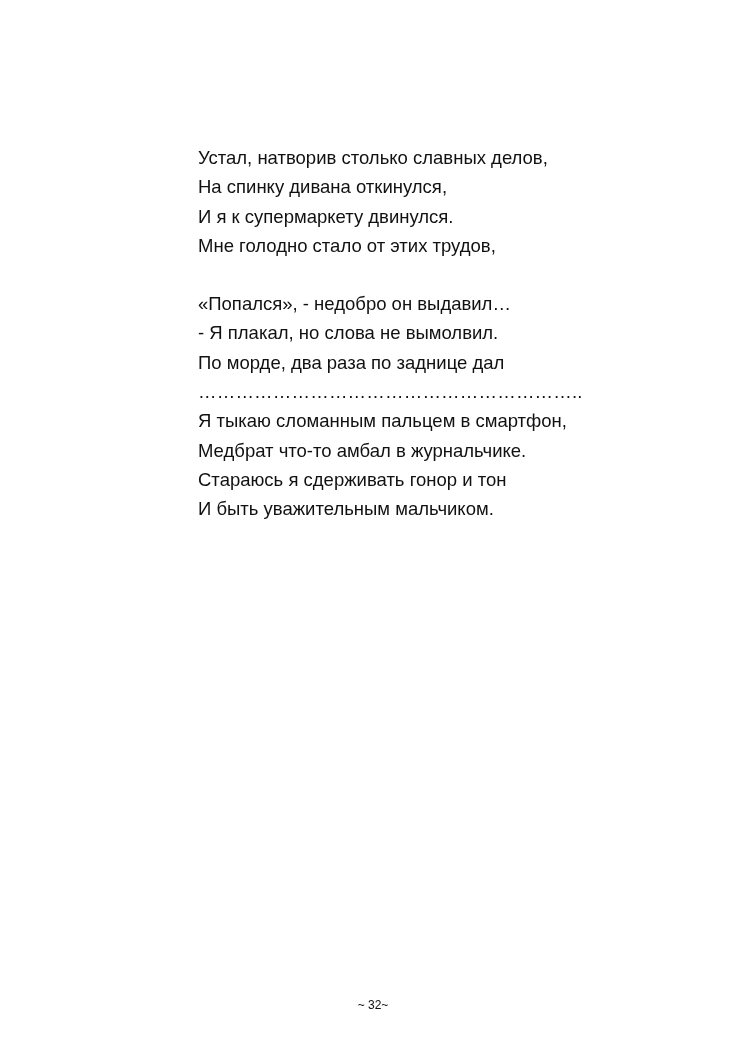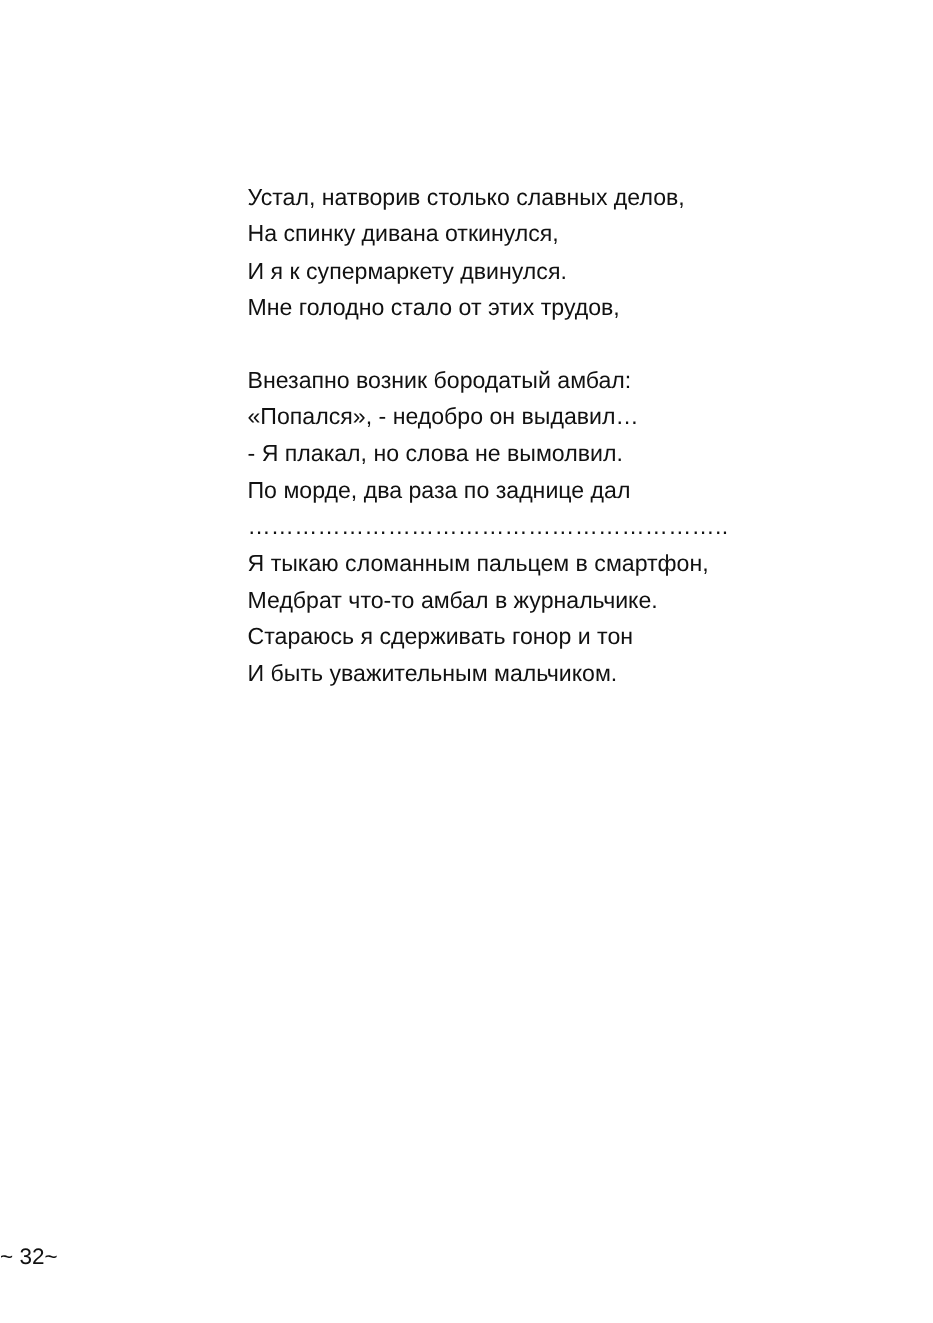--- a/index.html
+++ b/index.html
@@ -50,41 +50,41 @@
       white-space: nowrap;
       overflow: hidden;
       width: 422px;
       letter-spacing: 0.2px;
     }
     .page-number {
       position: absolute;
       left: 0;
       width: 746px;
       top: 994px;
-      font-size: 18px;
+      text-align: center;
+      font-size: 12px;
       line-height: 22px;
     }
   </style>
 </head>
 <body>
 
 <div class="page">
   <div class="poem">
 
     <div class="stanza">
       <span class="line">Устал, натворив столько славных делов,</span>
       <span class="line">На спинку дивана откинулся,</span>
       <span class="line">И я к супермаркету двинулся.</span>
       <span class="line">Мне голодно стало от этих трудов,</span>
     </div>
 
     <div class="stanza-gap"></div>
 
     <div class="stanza">
-      <span class="line">Внезапно возник бородатый амбал:</span>
       <span class="line">«Попался», - недобро он выдавил…</span>
       <span class="line">- Я плакал, но слова не вымолвил.</span>
       <span class="line">По морде, два раза по заднице дал</span>
     </div>
 
     <span class="dots">……………………………………………………..</span>
 
     <div class="stanza">
       <span class="line">Я тыкаю сломанным пальцем в смартфон,</span>
       <span class="line">Медбрат что-то амбал в журнальчике.</span>

